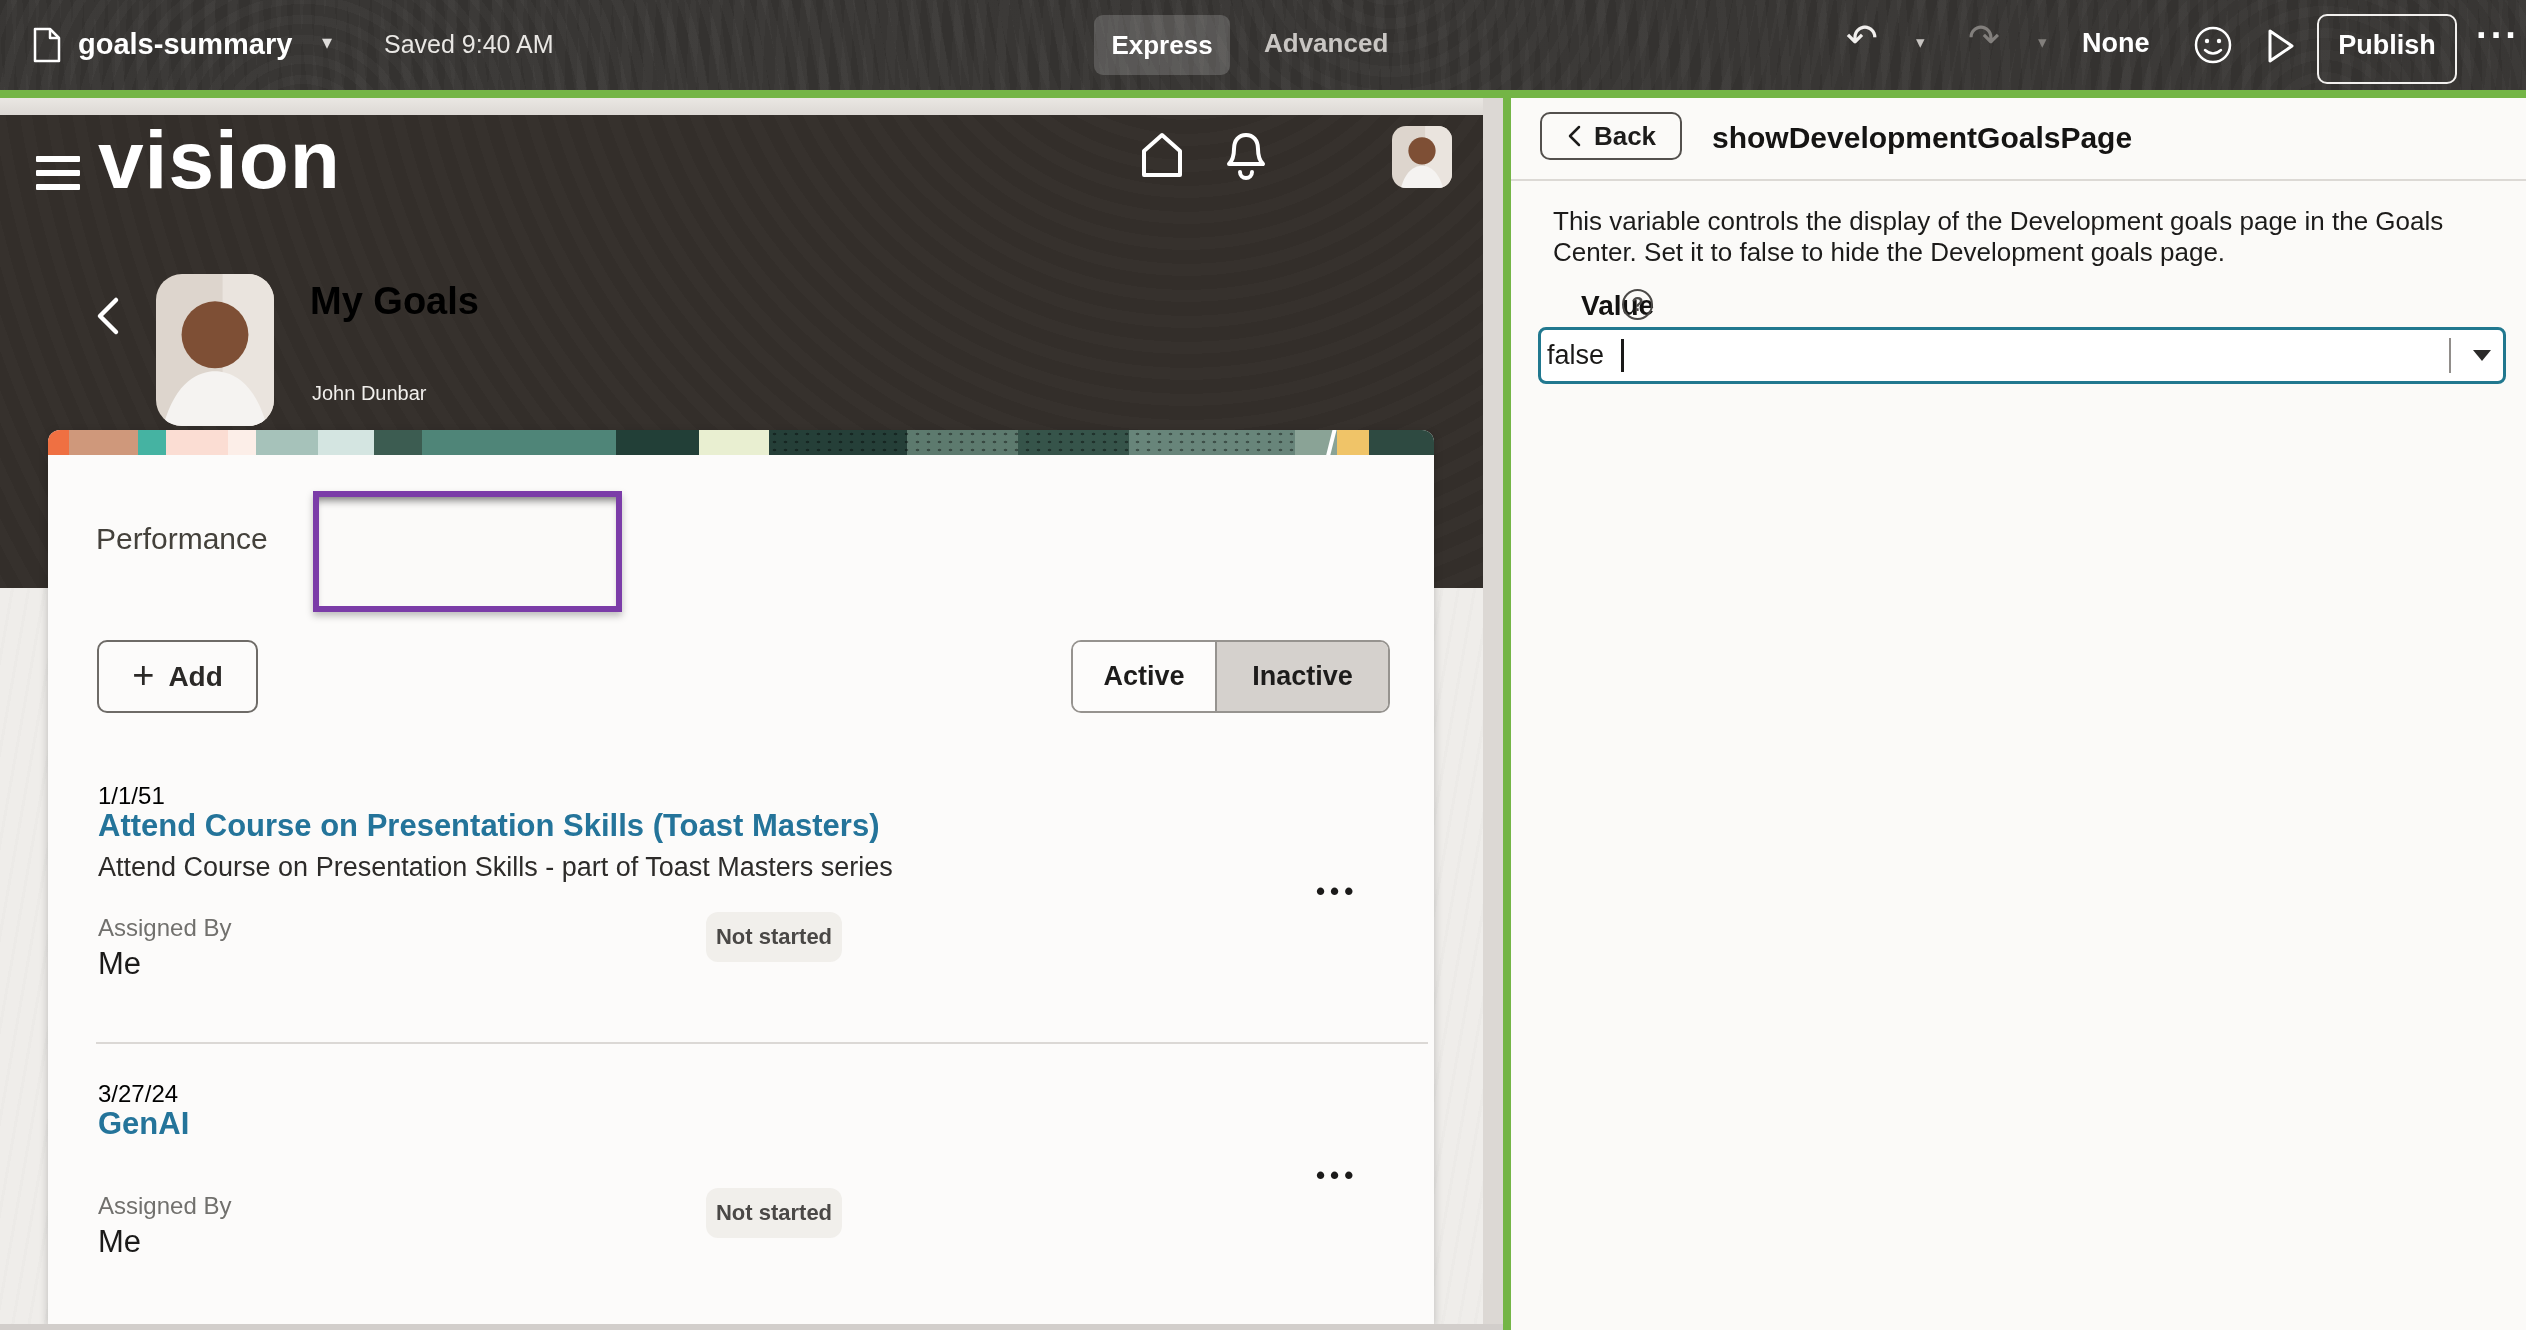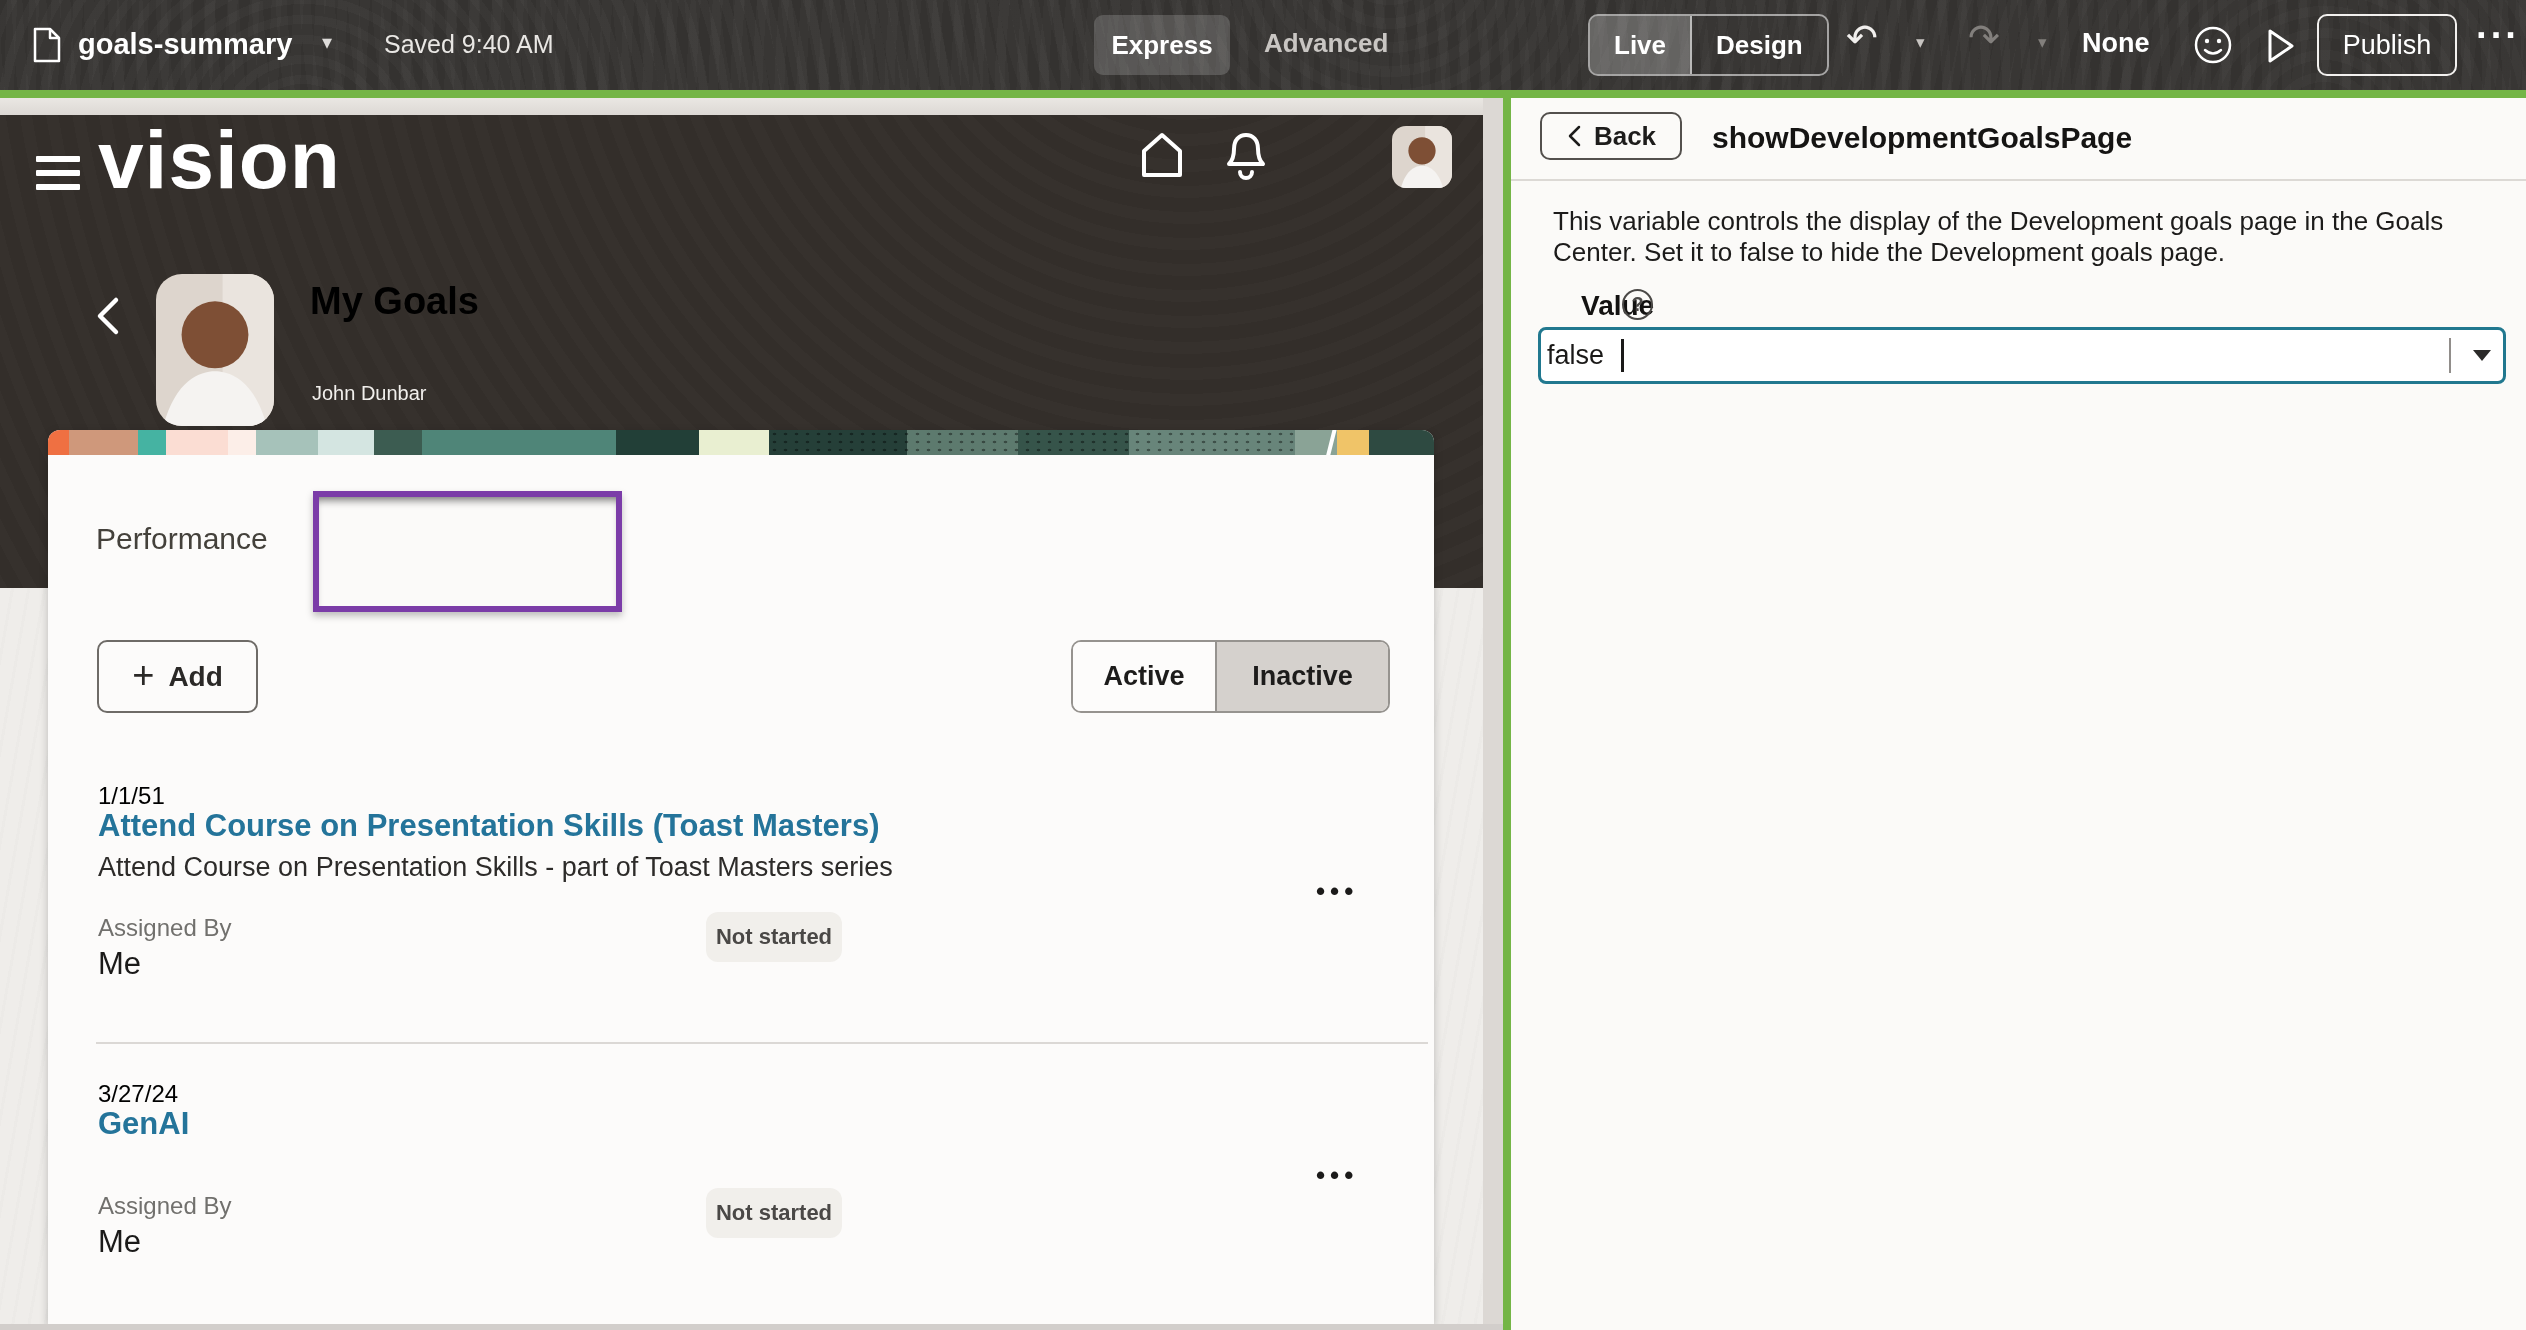--- a/index.html
+++ b/index.html
@@ -25,22 +25,22 @@
   .seg-live { left:1588px; top:14px; height:62px; display:flex; border:2px solid rgba(255,255,255,.55); border-radius:10px; overflow:hidden; }
   .seg-live .seg { padding:0 24px; line-height:58px; font-size:26px; font-weight:700; color:#fff; }
   .seg-live .sel { background:rgba(255,255,255,.24); border-right:2px solid rgba(255,255,255,.55); }
   .undo { left:1846px; top:16px; font-size:38px; color:#f1efed; }
   .caret1 { left:1916px; top:32px; font-size:17px; color:#c7c4c1; }
   .redo { left:1968px; top:16px; font-size:38px; color:#827f7c; }
   .caret2 { left:2038px; top:32px; font-size:17px; color:#827f7c; }
   .hist-none { left:2082px; top:28px; font-size:27px; font-weight:700; color:#fff; }
   .smiley { left:2192px; top:24px; }
   .play { left:2264px; top:26px; }
-  .publish { left:2317px; top:14px; width:140px; height:62px; border:2px solid #f2f0ee; border-radius:10px;
-    color:#fff; font-size:27px; font-weight:400; text-align:center; line-height:58px; }
+  .publish { left:2317px; top:14px; width:140px; height:70px; border:2px solid #f2f0ee; border-radius:10px;
+    color:#fff; font-size:27px; font-weight:700; text-align:center; line-height:58px; }
   .tb-overflow { left:2476px; top:14px; font-size:38px; font-weight:700; color:#fff; letter-spacing:2px; }
 
   .green-hline { left:0; top:90px; width:2526px; height:8px; background:#74b546; }
 
   
   .preview-bg { left:0; top:98px; width:1503px; height:1232px; background:#efedea;
     background-image: repeating-linear-gradient(100deg, rgba(0,0,0,.013) 0 3px, transparent 3px 16px); }
   .top-gap { left:0; top:98px; width:1483px; height:17px; background:linear-gradient(#eae7e3,#dcd8d4); }
   .page-header { left:0; top:115px; width:1483px; height:473px; background:#332e2a;
     background-image: repeating-radial-gradient(circle at 80% -40%, rgba(255,255,255,.016) 0 12px, transparent 12px 26px); }
@@ -128,24 +128,20 @@
           <path d="M20 3v9h9" fill="none" stroke="#fff" stroke-width="2.5" stroke-linejoin="round"></path>
         </svg>
     </span>
     <span class="abs page-name">goals-summary</span>
     <span class="abs tb-caret">▾</span>
     <span class="abs saved">Saved 9:40 AM</span>
 
     <div class="abs express">Express</div>
     <span class="abs advanced">Advanced</span>
 
-    <div class="abs seg-live">
-      <span class="seg sel">Live</span>
-      <span class="seg">Design</span>
-    </div>
 
     <span class="abs undo">↶</span>
     <span class="abs caret1">▾</span>
     <span class="abs redo">↷</span>
     <span class="abs caret2">▾</span>
     <span class="abs hist-none">None</span>
 
     <span class="abs smiley">
       <svg width="42" height="42" viewBox="0 0 42 42">
           <circle cx="21" cy="21" r="17" fill="none" stroke="#fff" stroke-width="2.5"></circle>

